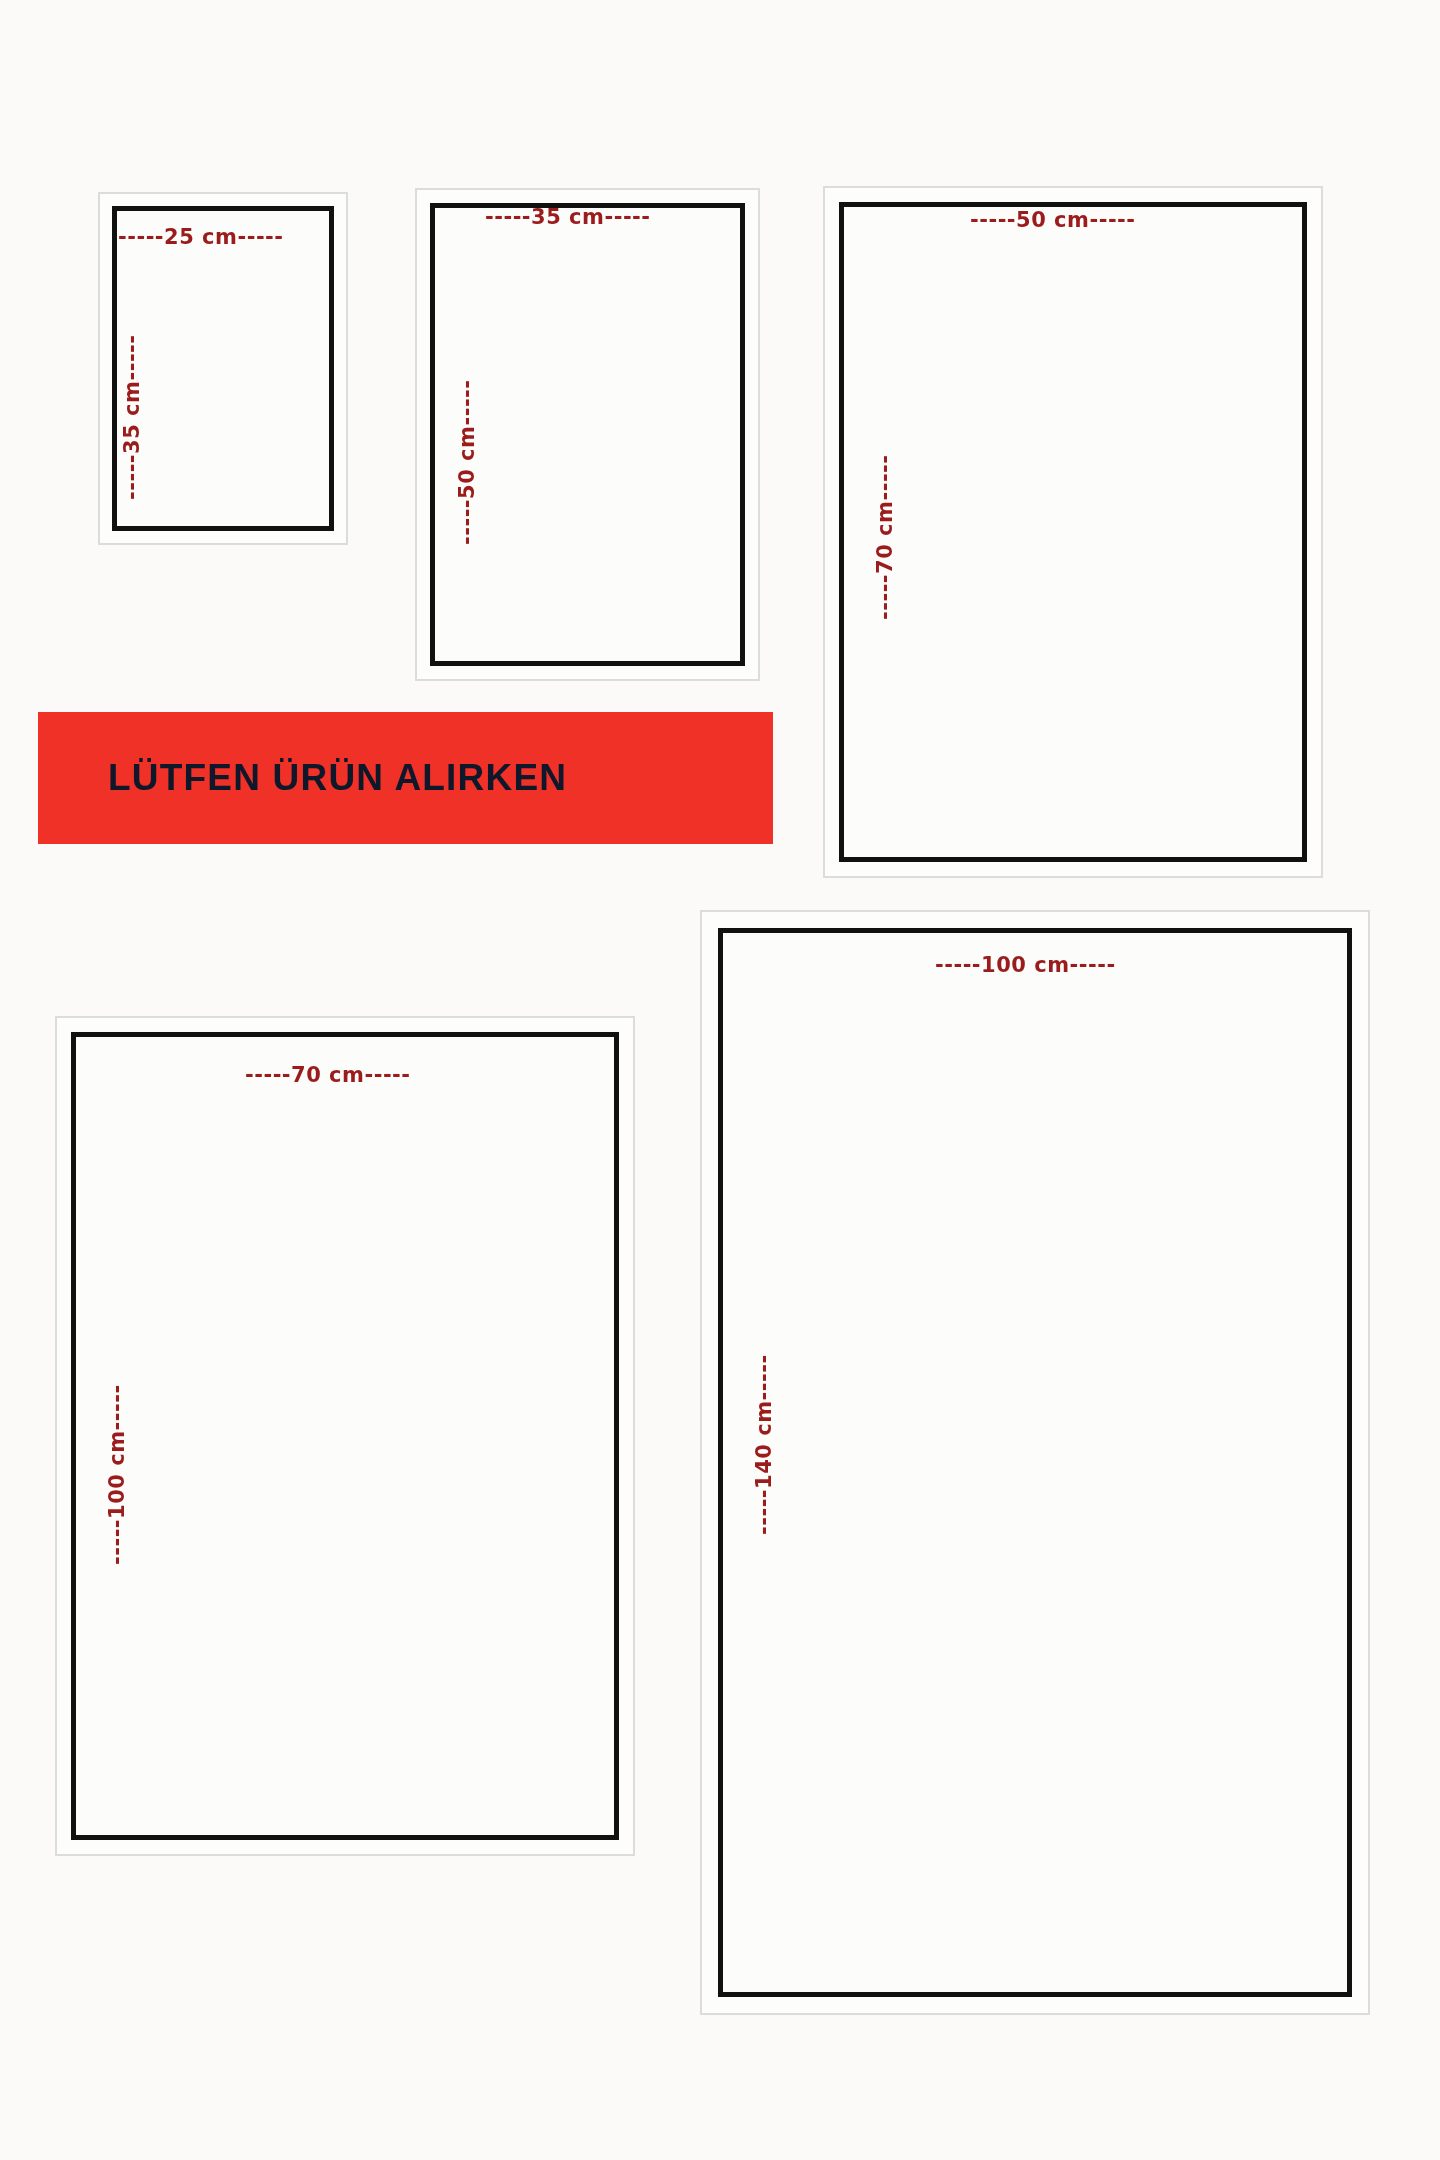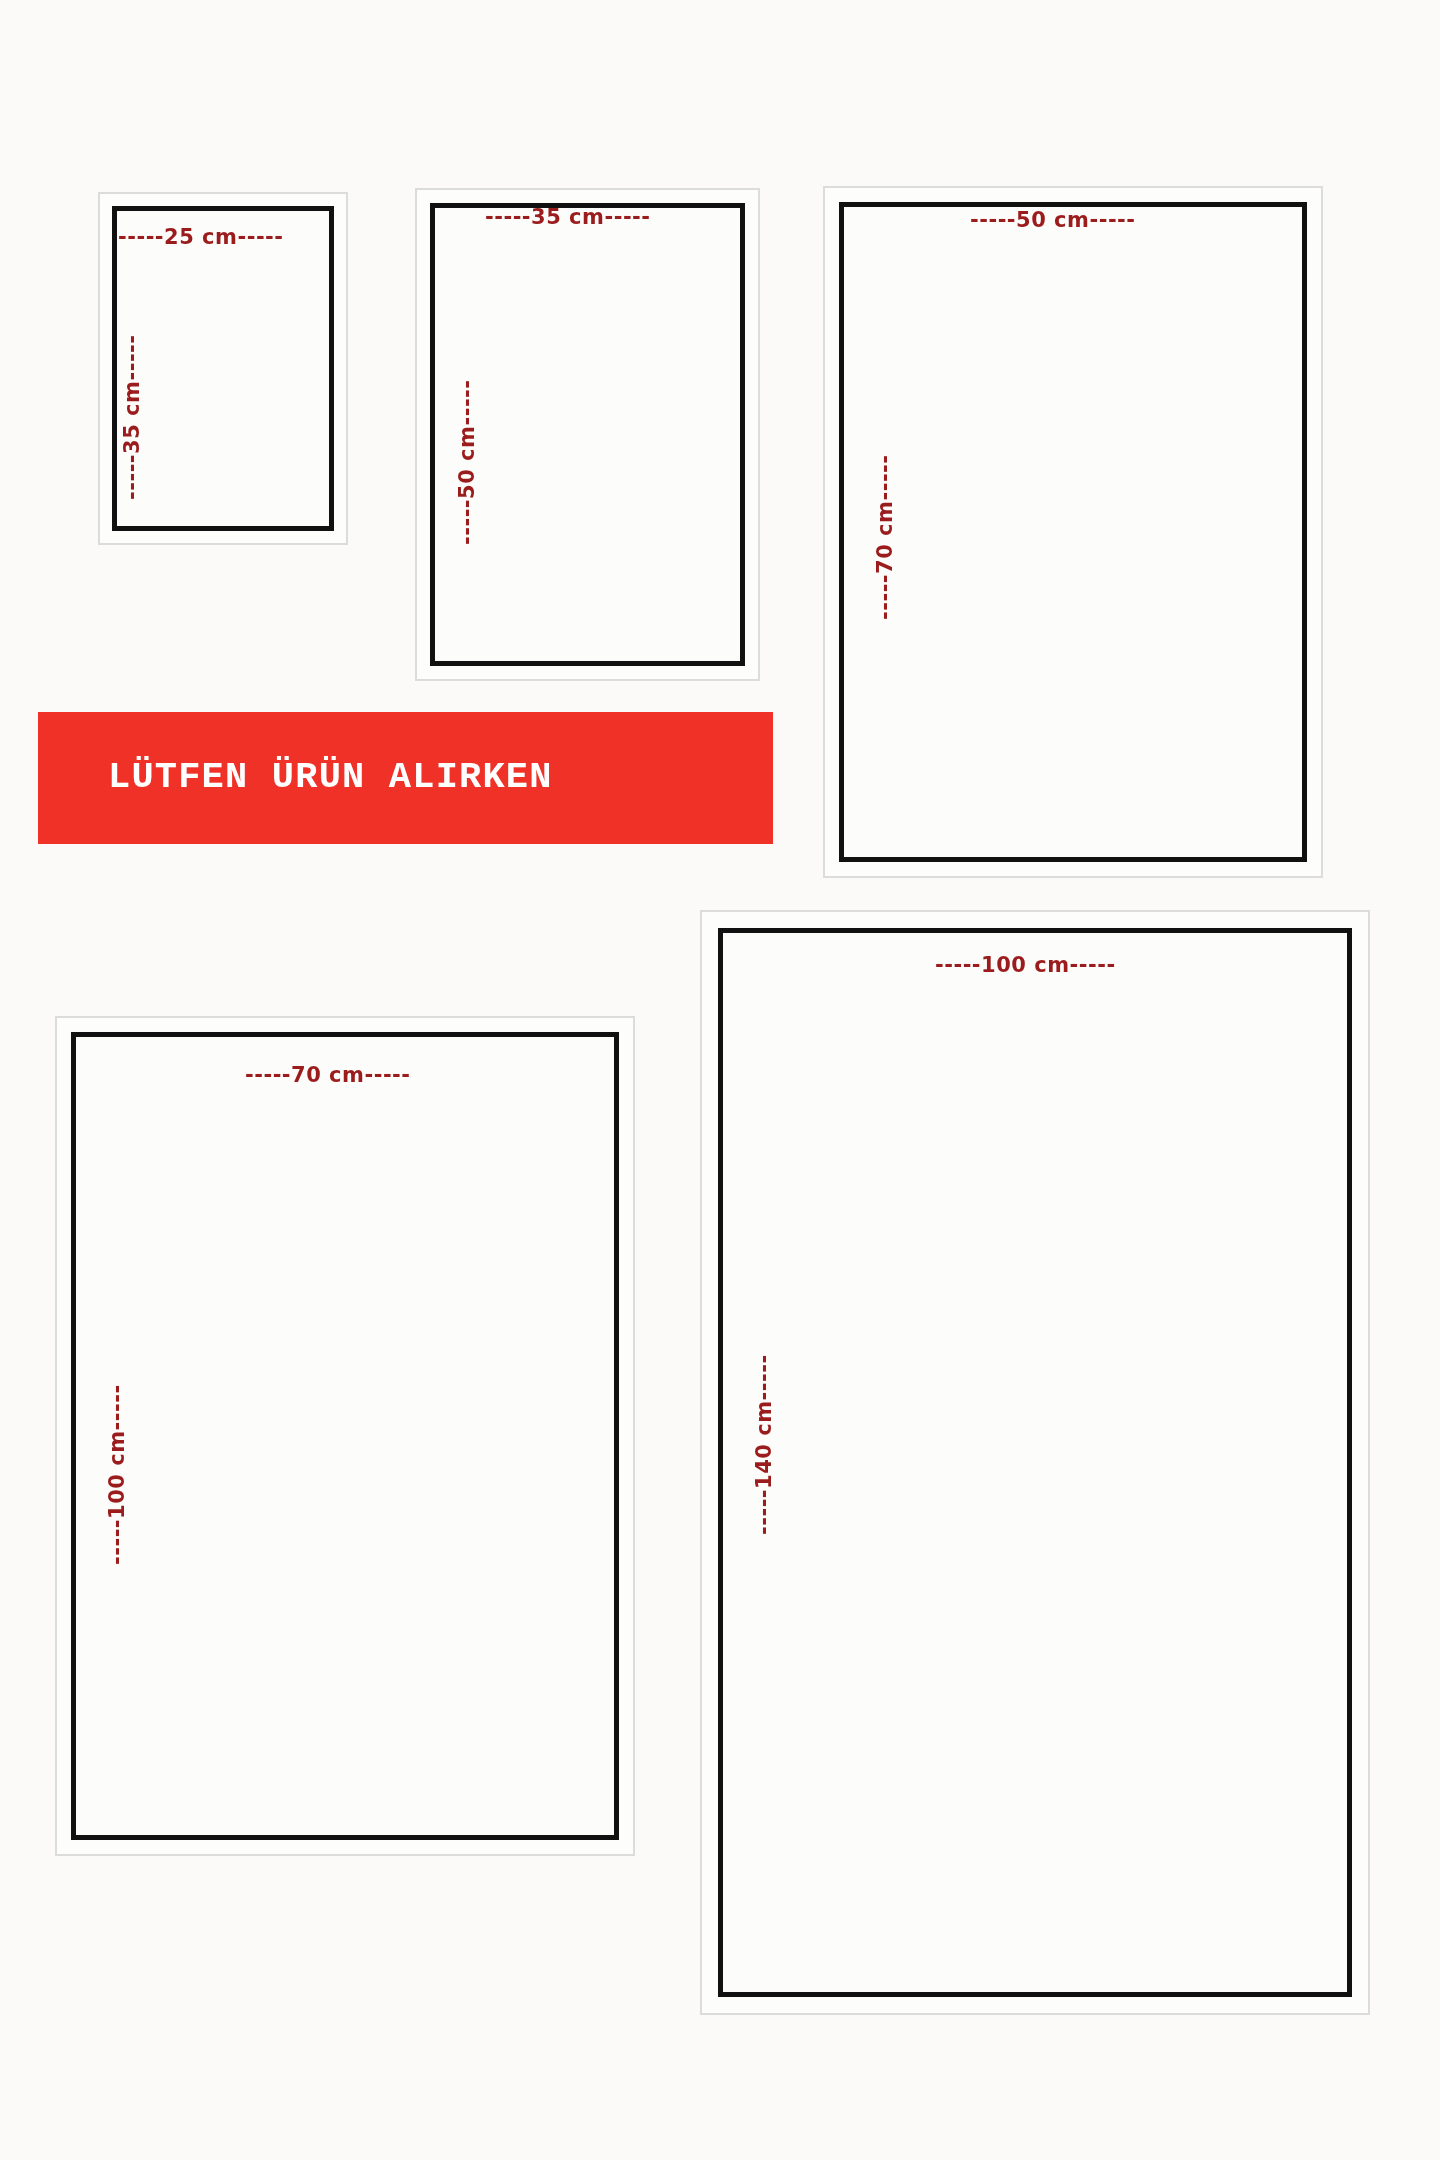--- a/index.html
+++ b/index.html
@@ -57,26 +57,26 @@
     width: 735px;
     height: 132px;
     background: #ef3127;
     display: flex;
     flex-direction: column;
     justify-content: center;
     padding-left: 70px;
     box-sizing: border-box;
   }
   #warning-banner .line {
-    color: #ffffff;
+    color: #0f172a;
     font-weight: bold;
     font-size: 37px;
     line-height: 1.35;
     letter-spacing: 1.2px;
-    font-family: Liberation Mono, monospace;
+    font-family: Liberation Sans, sans-serif;
   }
 </style>
 </head>
 <body>
 
 <div id="canvas">
 
   <div class="frame" style="left:98px; top:192px; width:250px; height:353px;">
     <div class="inner" style="left:12px; top:12px; right:12px; bottom:12px;"></div>
   </div>

